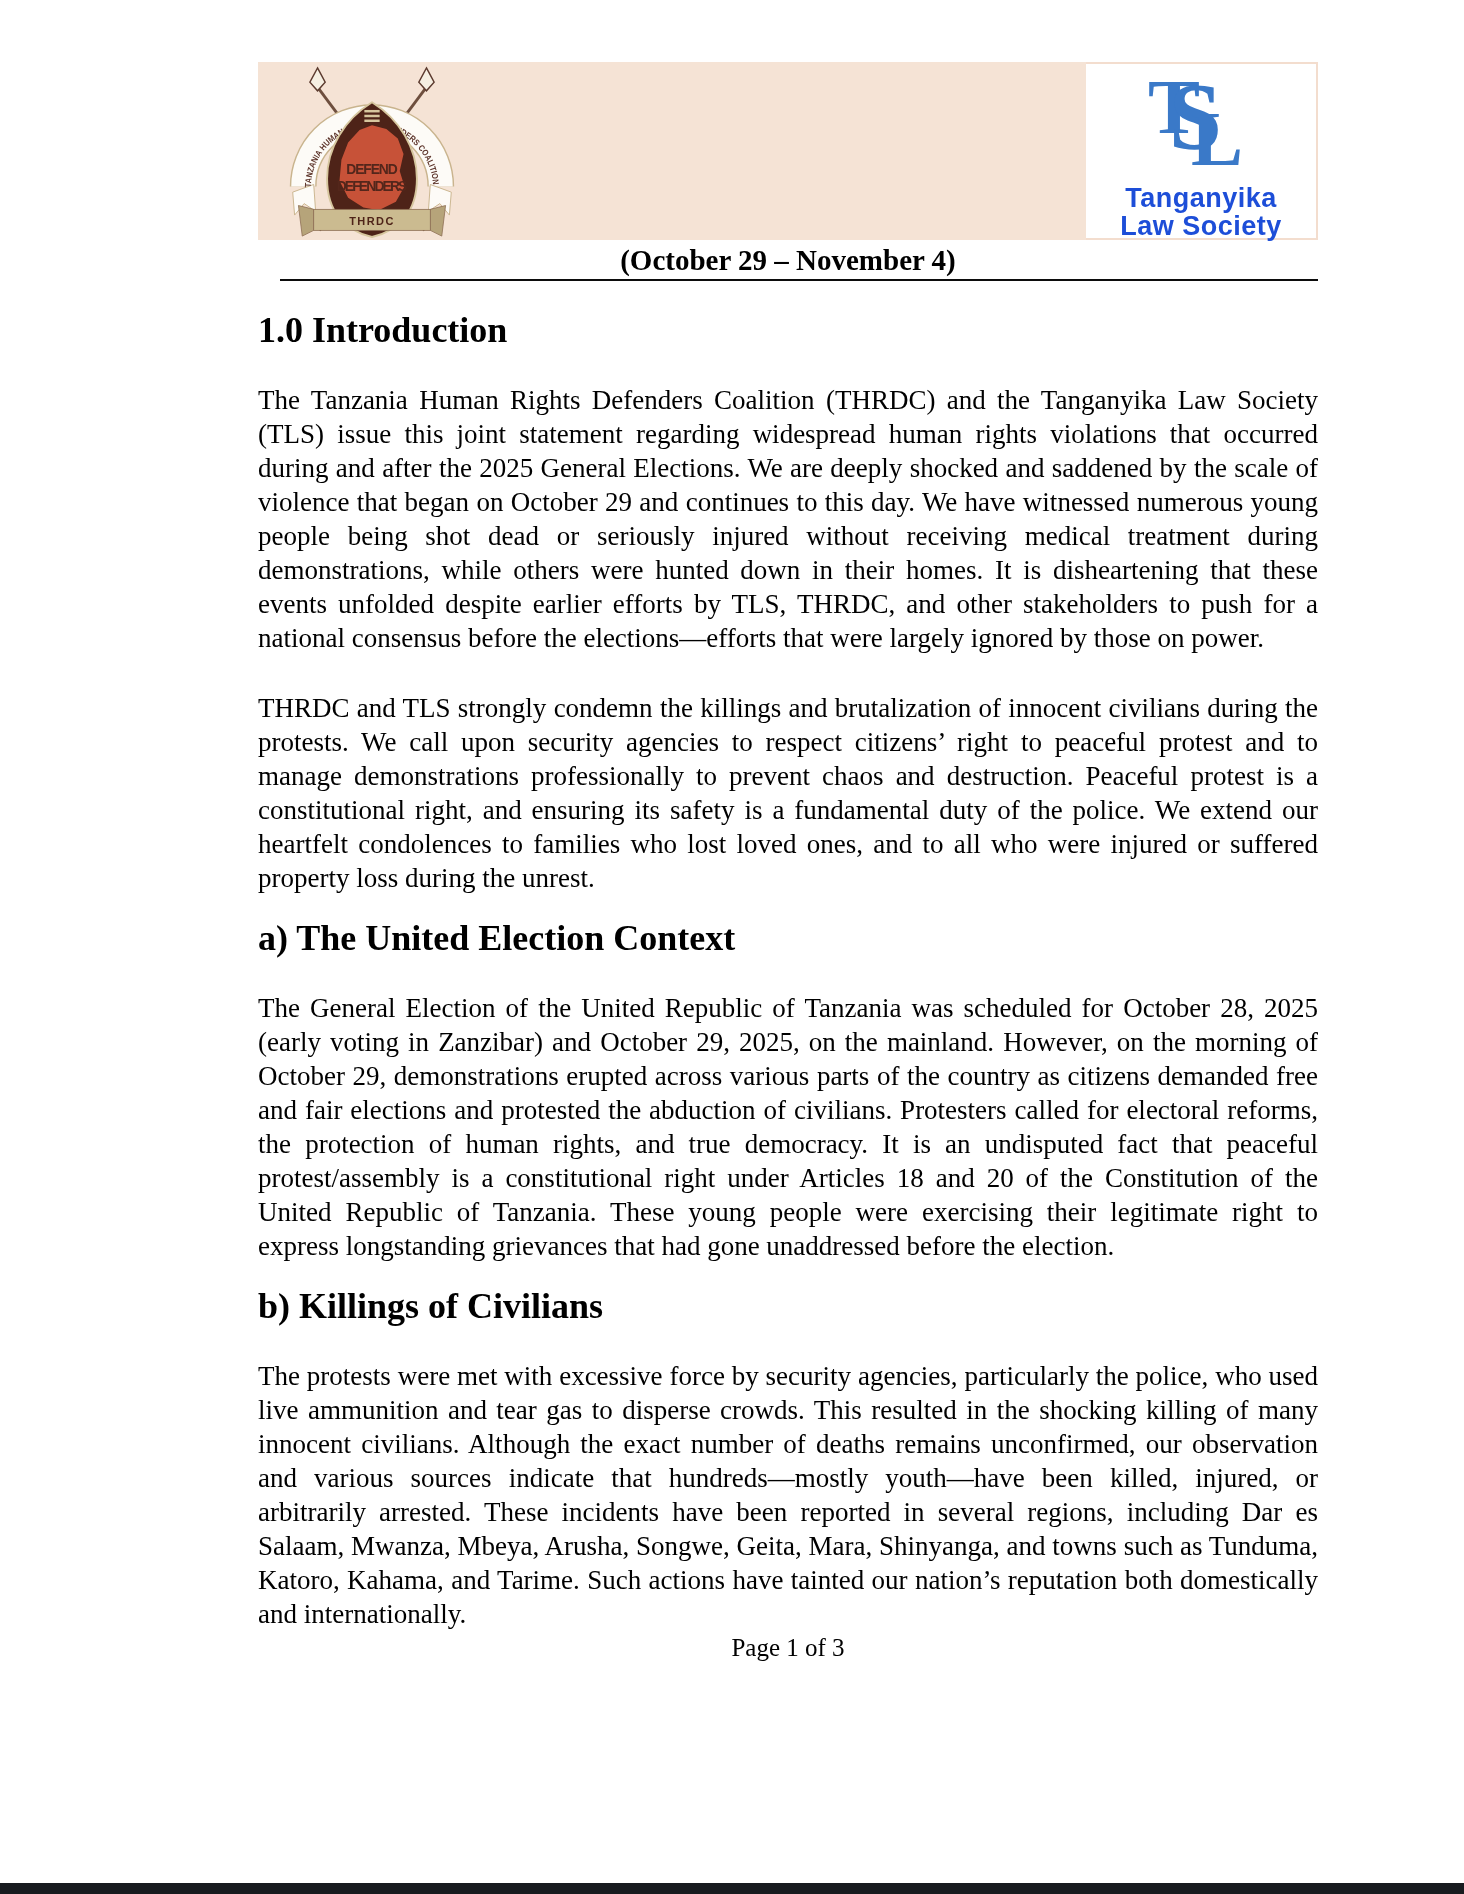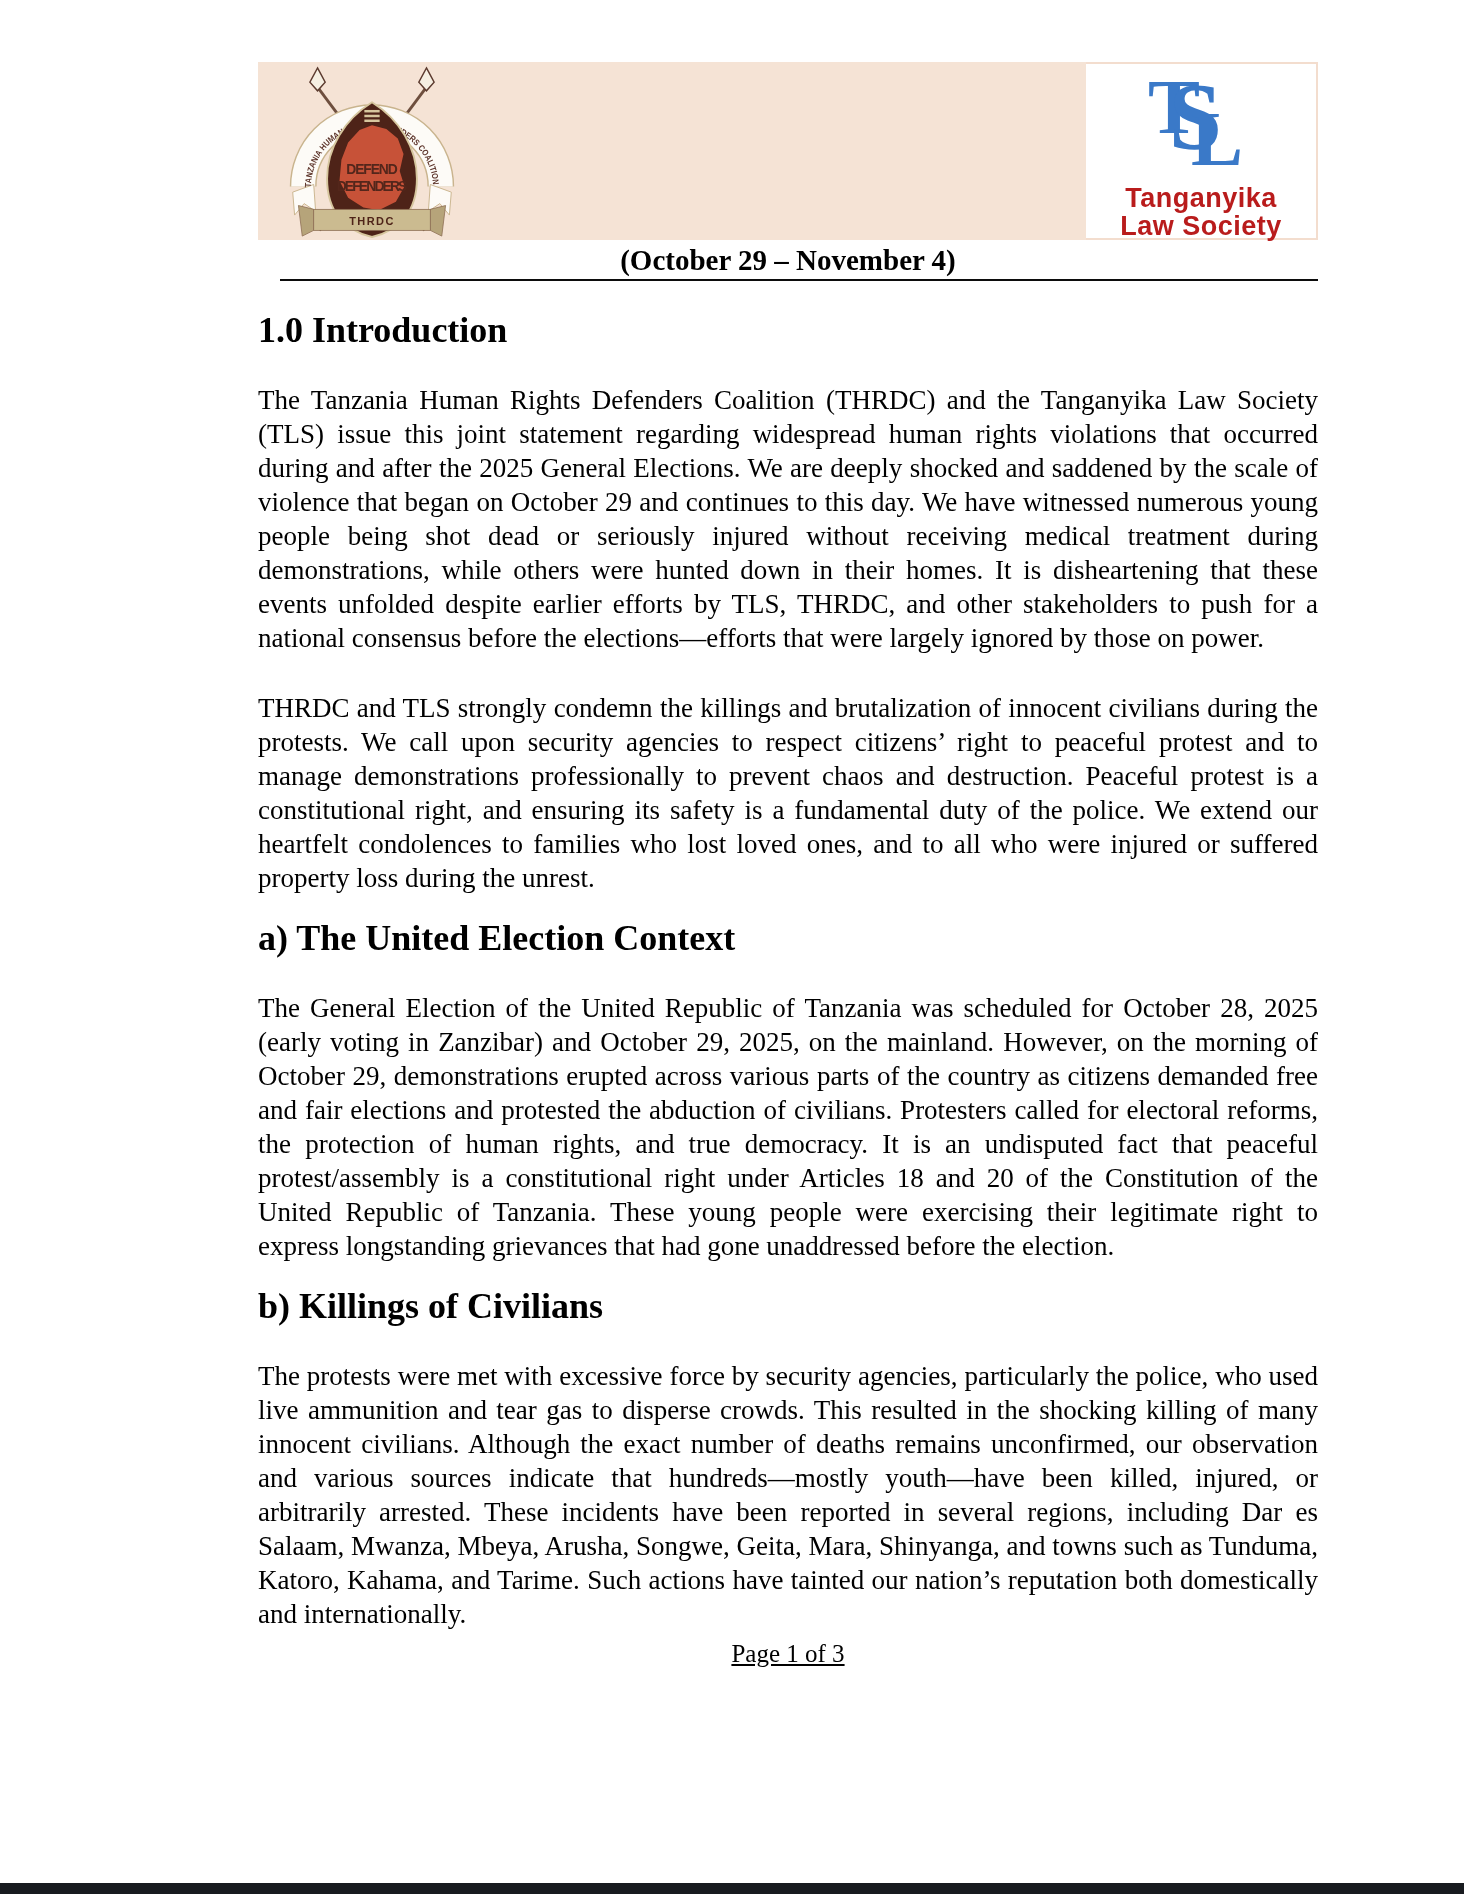--- a/index.html
+++ b/index.html
@@ -48,21 +48,21 @@
     color: #3a79c8;
     font-family: "Liberation Serif", serif;
     font-weight: bold;
   }
   .tls-monogram span { position: absolute; line-height: 1; }
   .m-t { left: 12px; top: 0;  font-size: 78px; }
   .m-s { left: 33px; top: 2px; font-size: 95px; }
   .m-l { left: 55px; top: 32px; font-size: 78px; }
   .tls-name {
     text-align: center;
-    color: #b91c1c;
+    color: #1d4ed8;
     font-weight: bold;
     font-size: 27px;
     line-height: 28px;
     letter-spacing: 0.5px;
   }
   
   .title-block {
     margin-top: 4px;
     text-align: center;
     font-weight: bold;
@@ -83,22 +83,20 @@
     line-height: 34px;
   }
   .doc-body h2.first { margin-top: 32px; }
   .doc-body p {
     margin: 36px 0 0 0;
     text-align: justify;
   }
   .page-footer {
     text-align: center;
     font-size: 25px;
-    margin-top: 6px;
-    text-decoration: underline;
   }
   
   .bottom-bar {
     position: absolute;
     left: 0; right: 0; bottom: 0;
     height: 11px;
     background: #181b1f;
   }
 </style>
 </head>

